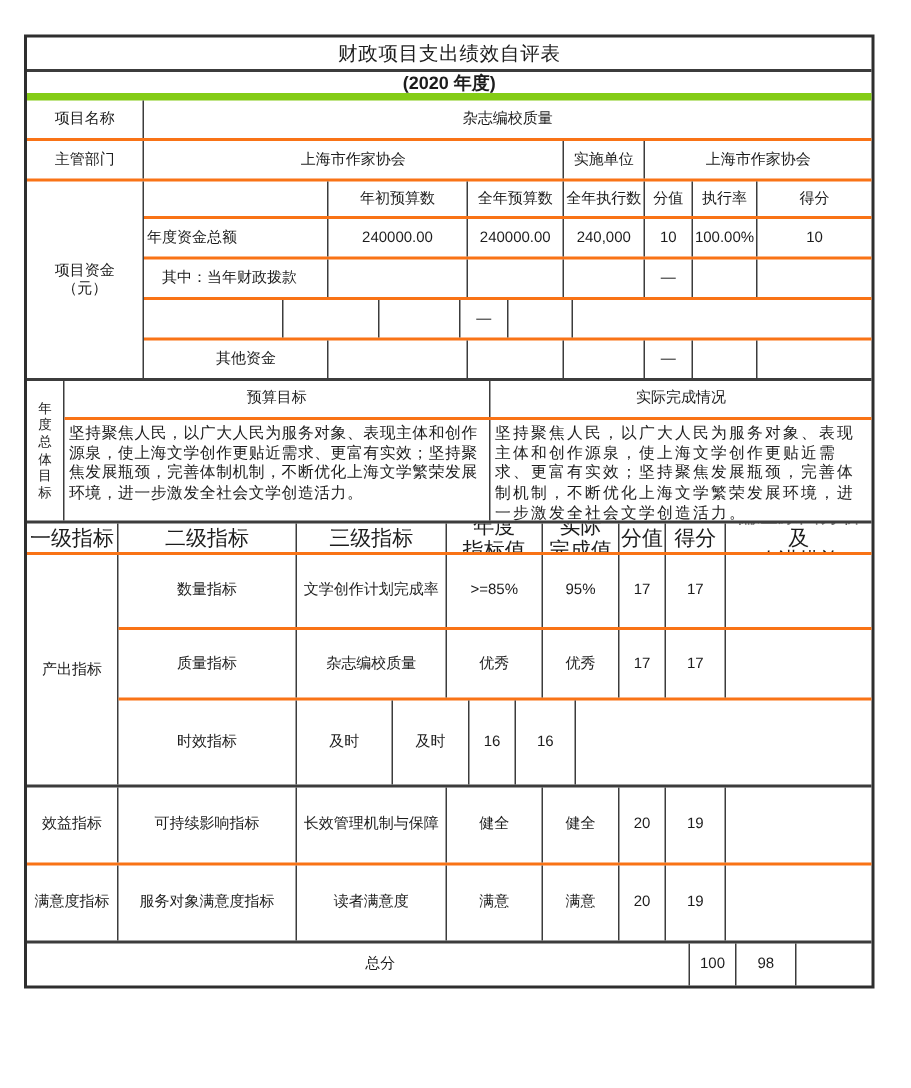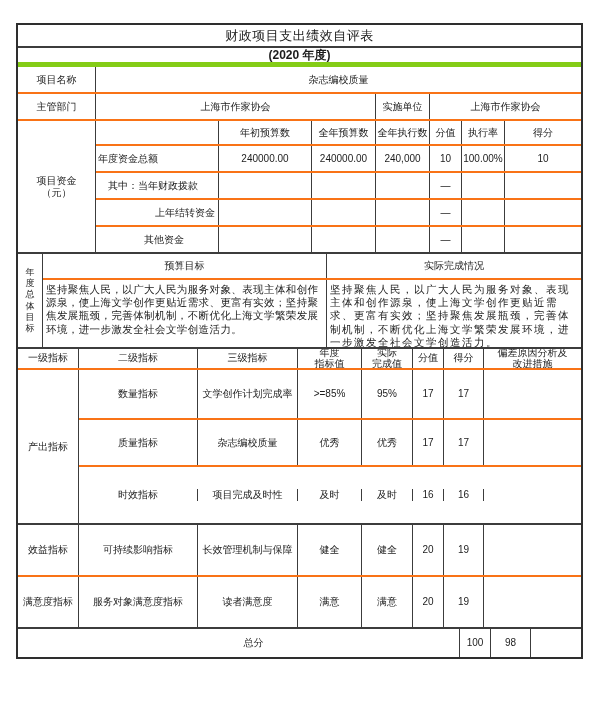--- a/index.html
+++ b/index.html
@@ -30,34 +30,34 @@
   .prewrap { white-space: pre-line; }
   .sec { display: flex; align-items: stretch; border-bottom: 2px solid #3c3c3c; }
   .col { display: flex; flex-direction: column; flex: 1 1 auto; min-width: 0; }
   .col > .hrow:last-child { border-bottom: none; }
   .titlebar { height: 23px; font-weight: normal; font-size: 13px; letter-spacing: 0.5px;
               display:flex; align-items:center; justify-content:center; border-bottom: 2px solid #3c3c3c; }
   .yearbar { height: 19px; font-weight: bold; font-size: 12px;
              display:flex; align-items:center; justify-content:center; border-bottom: 5px solid #84cc16; }
   .h27 { height: 27px; } .h25 { height: 25px; } .h26 { height: 26px; }
   .h21 { height: 21px; } .h54 { height: 54px; } .h50 { height: 50px; }
-  .h49 { height: 61px; align-items: center; } .h52 { height: 52px; } .h28 { height: 28px; } .h67 { height: 67px; }
+  .h49 { height: 61px; } .h52 { height: 52px; } .h28 { height: 28px; } .h67 { height: 67px; }
   .w78 { width: 78px; } .w280 { width: 280px; } .w54 { width: 54px; } .w155 { width: 155px; }
   .w489 { width: 489px; } .w123 { width: 123px; } .w93 { width: 93px; } .w64 { width: 64px; }
   .w32 { width: 32px; } .w43 { width: 43px; } .w80 { width: 80px; }
   .w19 { width: 19px; } .w284 { width: 284px; } .w264 { width: 264px; }
   .w17 { width: 17px; } .w61 { width: 61px; } .w119 { width: 119px; } .w100 { width: 100px; }
   .w51 { width: 51px; } .w31 { width: 31px; } .w40 { width: 40px; } .w84 { width: 84px; }
   .w412 { width: 412px; }
   .sec-funding { height: 133px; }
   .sec-goal { height: 95px; }
   .sec-ind { height: 280px; }
   .vlabel { font-size: 9px; line-height: 1.25; word-break: break-all; padding: 12px; }
   .vlabel2 { font-size: 10px; line-height: 1.5; word-break: break-all; padding: 0; }
-  .hdr2 { font-size: 10px; line-height: 1.08; }
+  .hdr2 { font-size: 14px; line-height: 1.08; }
   .goal-text {
     align-items: flex-start; justify-content: flex-start; text-align: left;
     font-size: 10.5px; line-height: 1.26; padding: 3px 4px 0 3px;
   }
   .goal-text.tight { letter-spacing: 1.5px; padding-right: 2px; }
   .goal-text.wide { letter-spacing: 0.4px; }
   .pl2 { padding-left: 2px; } .pl12 { padding-left: 12px; }
   .pl59 { padding-left: 59px; } .pl48 { padding-left: 48px; }
   .group { display: flex; align-items: stretch; border-bottom: 2px solid #3c3c3c; height: 155px; }
 </style>
@@ -106,21 +106,20 @@
       <div class="hrow h27">
         <div class="cell w123 left pl12">其中：当年财政拨款</div>
         <div class="cell w93"></div>
         <div class="cell w64"></div>
         <div class="cell w54"></div>
         <div class="cell w32">—</div>
         <div class="cell w43"></div>
         <div class="cell w80 last"></div>
       </div>
       <div class="hrow h27">
-        <div class="cell w123 left pl59">上年结转资金</div>
         <div class="cell w93"></div>
         <div class="cell w64"></div>
         <div class="cell w54"></div>
         <div class="cell w32">—</div>
         <div class="cell w43"></div>
         <div class="cell w80 last"></div>
       </div>
       <div class="hrow h25">
         <div class="cell w123 left pl48">其他资金</div>
         <div class="cell w93"></div>
@@ -179,21 +178,20 @@
             <div class="cell w119">质量指标</div>
             <div class="cell w100">杂志编校质量</div>
             <div class="cell w64">优秀</div>
             <div class="cell w51">优秀</div>
             <div class="cell w31">17</div>
             <div class="cell w40">17</div>
             <div class="cell w84 last"></div>
           </div>
           <div class="hrow h49">
             <div class="cell w119">时效指标</div>
-            <div class="cell w100">项目完成及时性</div>
             <div class="cell w64">及时</div>
             <div class="cell w51">及时</div>
             <div class="cell w31">16</div>
             <div class="cell w40">16</div>
             <div class="cell w84 last"></div>
           </div>
         </div>
       </div>
 
       <div class="hrow h52">

